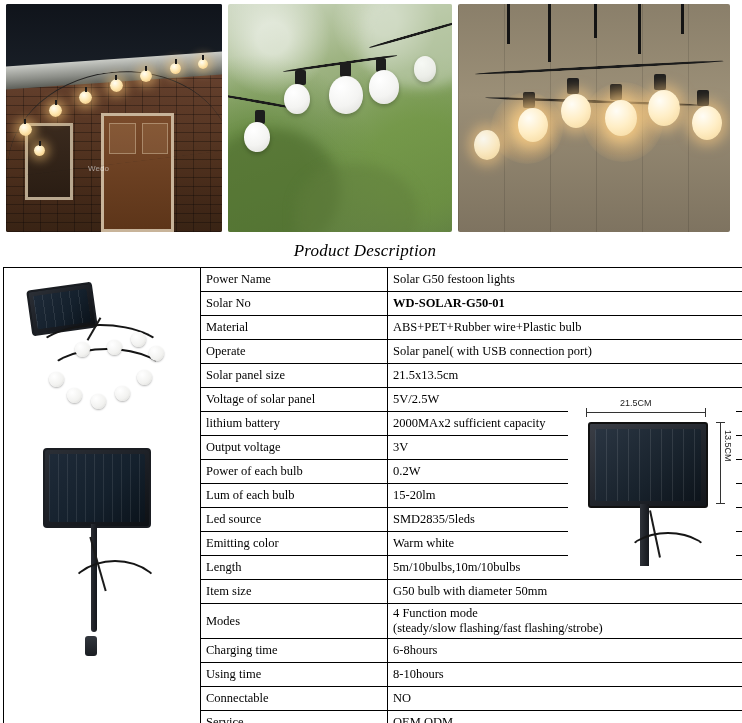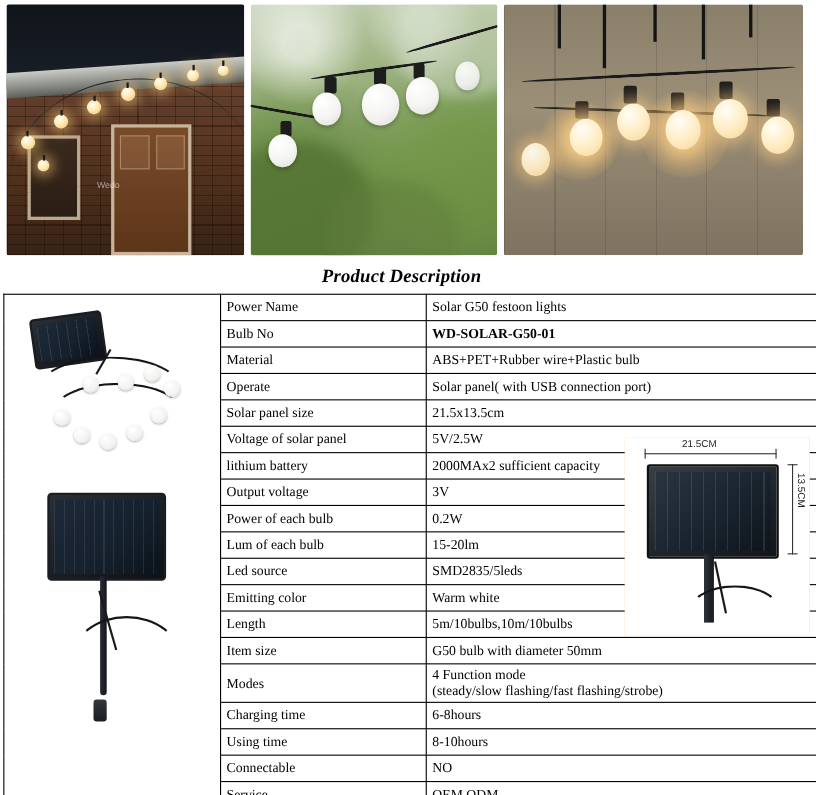--- a/index.html
+++ b/index.html
@@ -143,21 +143,21 @@
     box-shadow: 0 0 12px 6px rgba(255,206,130,0.5);
   }
   .ph3-cord {
     position: absolute; border-left: 3px solid #141414; height: 40px;
   }
 
   
   .desc-title {
     text-align: center;
     font-style: italic;
-    font-weight: bold;
+    font-weight: normal;
     font-size: 17px;
     margin: 9px 12px 6px 0;
     letter-spacing: .2px;
   }
 
   
   .spec-wrap {
     padding: 0 3px;
     box-sizing: border-box;
   }
@@ -389,21 +389,21 @@
       <div class="cordline" style="left:82px;top:96px;height:56px;transform:rotate(-16deg);"></div>
       <div class="wirecurve" style="left:50px;top:120px;width:96px;height:74px;"></div>
       <div class="plugtip" style="left:70px;top:196px;"></div>
     </div>
   </div>
           </td>
           <td class="col-key">Power Name</td>
           <td class="col-val">Solar G50 festoon lights</td>
         </tr>
         <tr>
-          <td class="col-key">Bulb No</td>
+          <td class="col-key">Solar No</td>
           <td class="col-val bold">WD-SOLAR-G50-01</td>
         </tr>
         <tr>
           <td class="col-key">Material</td>
           <td class="col-val">ABS+PET+Rubber wire+Plastic bulb</td>
         </tr>
         <tr>
           <td class="col-key">Operate</td>
           <td class="col-val">Solar panel( with USB connection port)</td>
         </tr>
@@ -464,21 +464,21 @@
           <td class="col-val">NO</td>
         </tr>
         <tr>
           <td class="col-key">Service</td>
           <td class="col-val">OEM,ODM</td>
         </tr>
       </tbody>
   </table>
 </div>
 
-<div style="position: absolute; right: 6px; top: 398px; width: 168px; height: 180px; background: #fdba74; z-index: 5;">
+<div style="position: absolute; right: 6px; top: 398px; width: 168px; height: 180px; background: #6d28d9; z-index: 5;">
   <div class="draw-wrap">
     <div class="dim-line" style="left:18px;top:14px;width:120px;height:1px;"></div>
     <div class="dim-line" style="left:18px;top:10px;width:1px;height:9px;"></div>
     <div class="dim-line" style="left:137px;top:10px;width:1px;height:9px;"></div>
     <div class="dim-label" style="left:52px;top:0px;">21.5CM</div>
 
     <div class="dim-line" style="left:152px;top:24px;width:1px;height:82px;"></div>
     <div class="dim-line" style="left:148px;top:24px;width:9px;height:1px;"></div>
     <div class="dim-line" style="left:148px;top:105px;width:9px;height:1px;"></div>
     <div class="dim-vert" style="left:155px;top:32px;">13.5CM</div>

